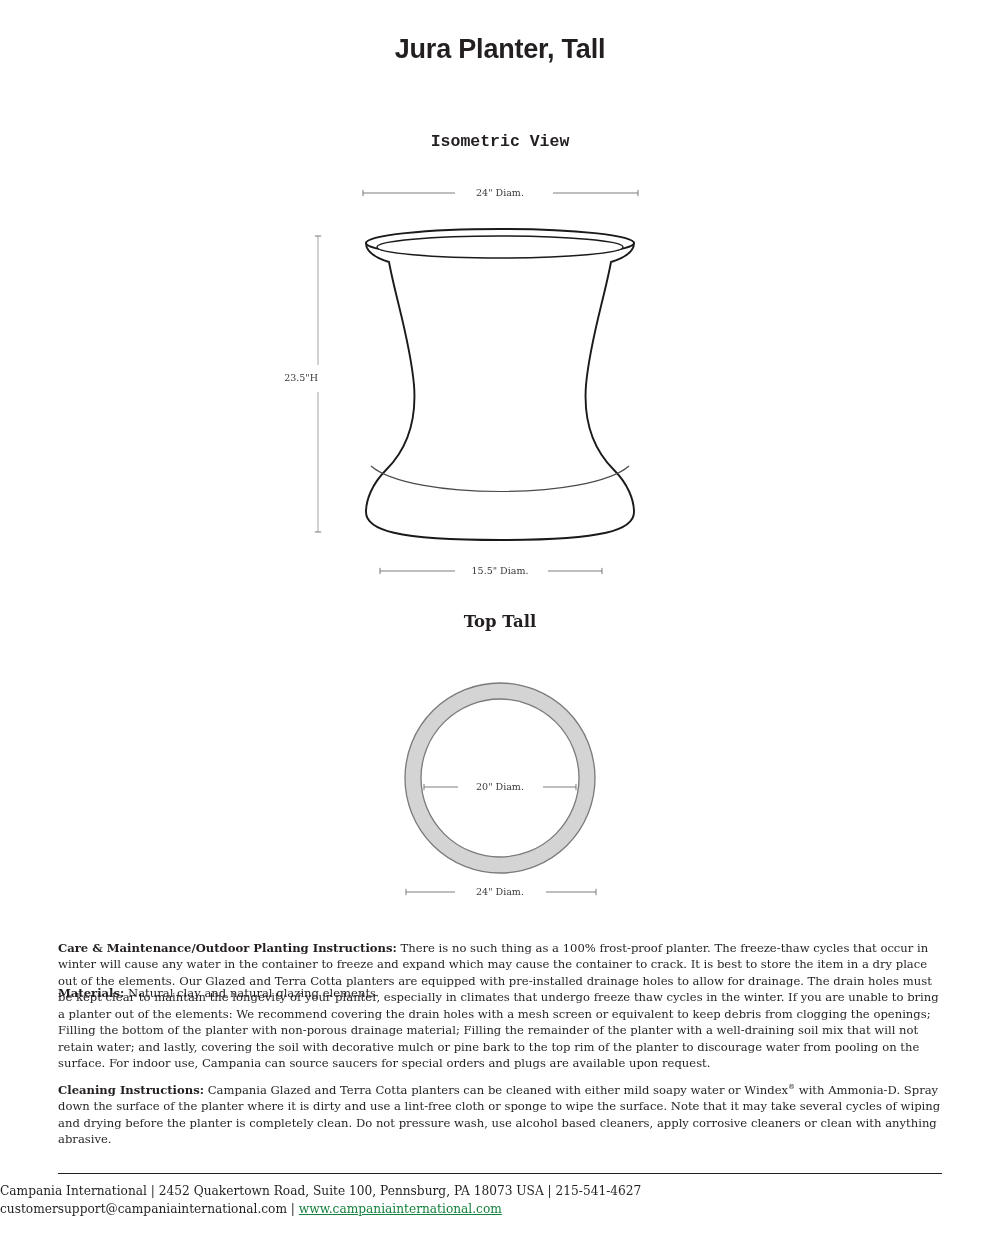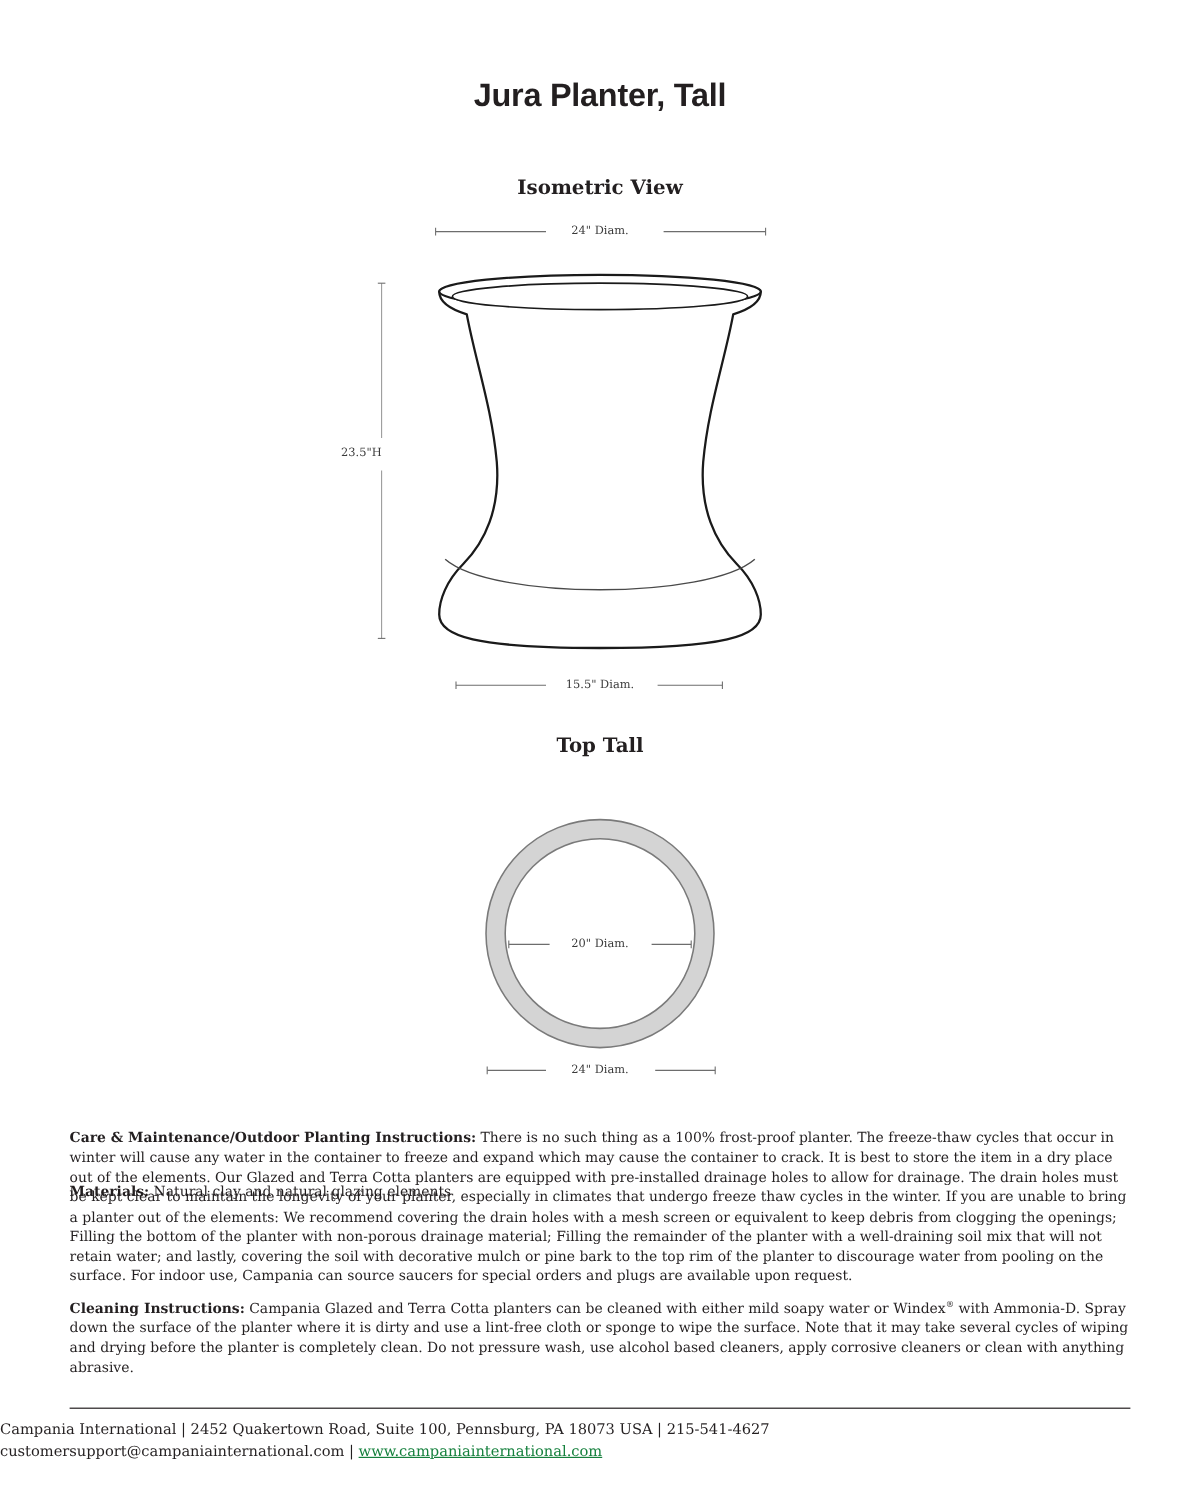--- a/index.html
+++ b/index.html
@@ -24,35 +24,34 @@
   .doc-title {
     position: absolute;
     top: 34px;
     left: 0;
     width: 1000px;
     text-align: center;
     font-size: 27px;
     font-weight: bold;
     letter-spacing: -0.2px;
     color: #231f20;
-    margin-top: 30px;
   }
 
   
   .section-heading {
     position: absolute;
     left: 0;
     width: 1000px;
     text-align: center;
     font-family: "DejaVu Serif", serif;
     font-size: 16.5px;
     font-weight: bold;
     color: #231f20;
   }
-  #iso-heading { top: 147px; }
+  #iso-heading { top: 132px; font-family: Liberation Mono, monospace; }
   #top-heading { top: 612px; }
 
   
   .drawing {
     position: absolute;
     left: 0;
     top: 0;
     width: 1000px;
     height: 1250px;
     pointer-events: none;

